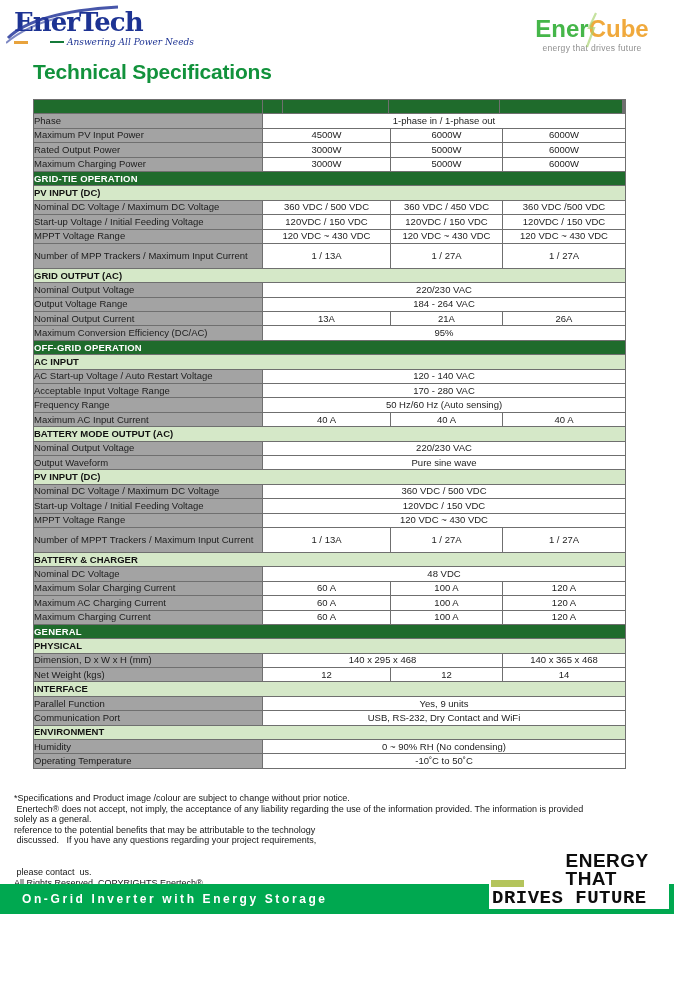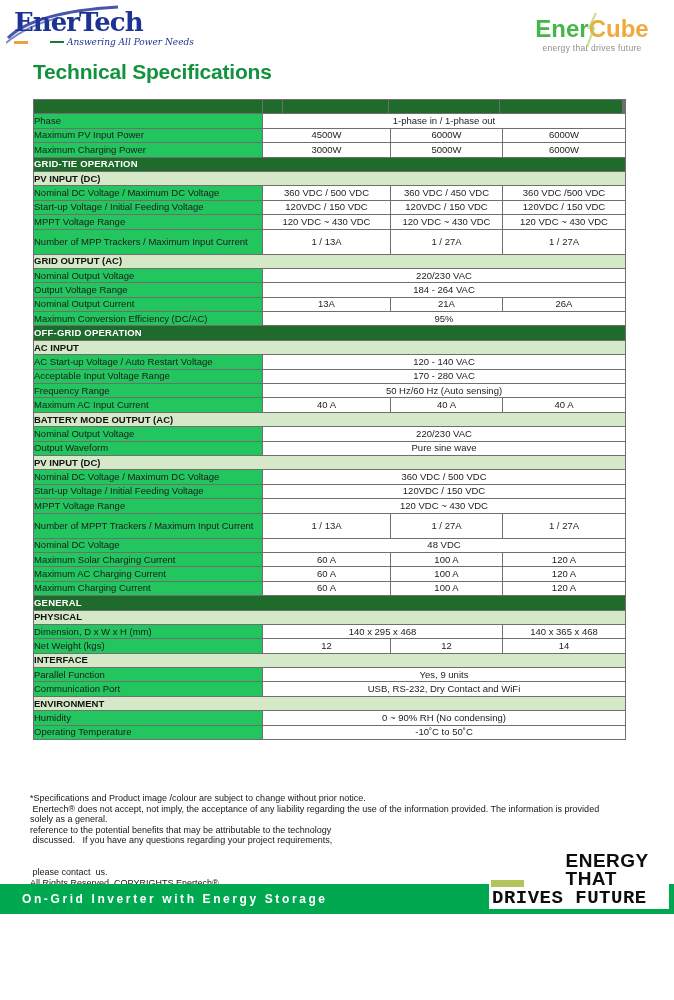--- a/index.html
+++ b/index.html
@@ -31,32 +31,32 @@
     position:absolute;left:33px;top:60px;font-size:21px;font-weight:bold;
     color:var(--title_green);letter-spacing:-.2px;
   }
   
   .specs{position:absolute;left:33px;top:99px;}
   table.specs-table{border-collapse:collapse;table-layout:fixed;width:592px;}
   table.specs-table td{
     border:1px solid #6f6f6f;height:13.4px;font-size:9.5px;line-height:1.05;
     padding:0;overflow:hidden;white-space:nowrap;vertical-align:middle;
   }
-  td.lbl{background:#22c55e;text-align:left;padding-left:5px;color:#1c1c1c;}
+  td.lbl{background:#a3a3a3;text-align:left;padding-left:5px;color:#1c1c1c;}
   td.val{background:#ffffff;text-align:center;color:#1c1c1c;}
   td.sec{background:var(--dark_green);color:#ffffff;font-weight:bold;padding-left:5px;letter-spacing:.2px;}
   td.sub{background:var(--light_green);color:#111;font-weight:bold;padding-left:5px;}
   td.models-cell{padding:0;background:#fff;border:1px solid #6f6f6f;}
   .models-flex{display:flex;gap:1px;height:13px;background:#6f6f6f;}
   .mseg{background:var(--dark_green);height:100%;}
   tr.tall td{height:17px;}
   tr.tall td.val{vertical-align:bottom;padding-bottom:7px;}
   
   .footnotes{
-    position:absolute;left:30px;top:793px;width:632px;
+    position:absolute;left:14px;top:793px;width:632px;
     font-size:9px;line-height:10.6px;color:#161616;
   }
   .footnote-line{min-height:10.6px;white-space:pre-wrap;}
   
   .footer-bar{
     position:absolute;left:0;top:884px;width:674px;height:30px;
     background:var(--footer_green);display:flex;align-items:center;
   }
   .footer-bar .bar-text{
     margin-left:22px;color:#fff;font-weight:bold;font-size:12px;letter-spacing:2.6px;
@@ -126,20 +126,26 @@
             <td class="lbl">Phase</td>
             <td class="val" colspan="3">1-phase  in / 1-phase out</td>
           </tr>
           <tr>
             <td class="lbl">Maximum PV Input Power</td>
             <td class="val">4500W</td>
             <td class="val">6000W</td>
             <td class="val">6000W</td>
           </tr>
           <tr>
+            <td class="lbl">Rated Output Power</td>
+            <td class="val">3000W</td>
+            <td class="val">5000W</td>
+            <td class="val">6000W</td>
+          </tr>
+          <tr>
             <td class="lbl">Maximum Charging Power</td>
             <td class="val">3000W</td>
             <td class="val">5000W</td>
             <td class="val">6000W</td>
           </tr>
           <tr>
             <td colspan="4" class="sec">GRID-TIE OPERATION</td>
           </tr>
           <tr>
             <td colspan="4" class="sub">PV INPUT (DC)</td>
@@ -237,20 +243,23 @@
           </tr>
           <tr>
             <td class="lbl">MPPT Voltage Range</td>
             <td class="val" colspan="3">120 VDC ~ 430 VDC</td>
           </tr>
           <tr class="tall">
             <td class="lbl">Number of MPPT  Trackers / Maximum Input Current</td>
             <td class="val">1 / 13A</td>
             <td class="val">1 / 27A</td>
             <td class="val">1 / 27A</td>
+          </tr>
+          <tr>
+            <td colspan="4" class="sub">BATTERY &amp; CHARGER</td>
           </tr>
           <tr>
             <td class="lbl">Nominal DC Voltage</td>
             <td class="val" colspan="3">48 VDC</td>
           </tr>
           <tr>
             <td class="lbl">Maximum Solar Charging Current</td>
             <td class="val">60 A</td>
             <td class="val">100 A</td>
             <td class="val">120 A</td>

